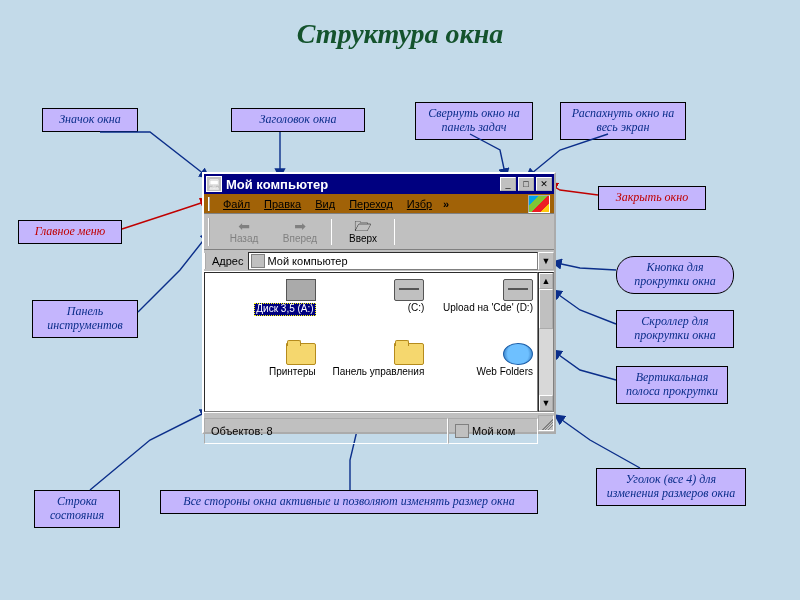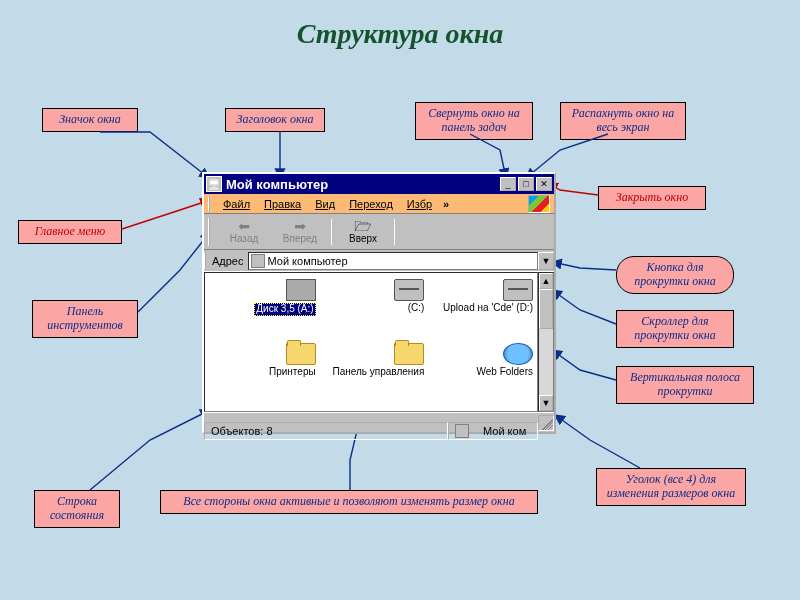--- a/index.html
+++ b/index.html
@@ -18,21 +18,21 @@
     left: 0;
     right: 0;
     text-align: center;
     font-size: 28px;
     font-weight: bold;
     font-style: italic;
     color: #14532d;
   }
   .callout {
     position: absolute;
-    background: #fca5a5;
+    background: #c4b5fd;
     border: 1px solid #000;
     font-size: 12px;
     font-style: italic;
     color: #0b2e8a;
     text-align: center;
     padding: 4px 8px;
     line-height: 1.15;
   }
   .callout.red { color: #c00000; }
   svg.arrows {
@@ -80,21 +80,21 @@
     font-family: Arial, sans-serif;
     color: #000;
     margin-left: 2px;
     cursor: pointer;
   }
   .menubar {
     display: flex;
     align-items: center;
     padding: 1px 4px;
     border-bottom: 1px solid #808080;
-    background: #fdba74;
+    background: #a16207;
     height: 20px;
   }
   .menubar .grip { width: 4px; height: 14px; border-left: 2px ridge #fff; margin-right: 4px; }
   .menu-item { padding: 1px 7px; font-size: 11px; cursor: pointer; }
   .menu-item u { text-decoration: underline; }
   .menu-more { padding: 0 4px; font-weight: bold; }
   .menu-logo {
     width: 22px; height: 18px;
     margin-left: auto;
     background: linear-gradient(135deg,#00a2e8 0 25%,#7ec636 25% 50%,#ed1c24 50% 75%,#ffc90e 75% 100%);
@@ -164,48 +164,48 @@
   }
   .vscroll .sbtn { height: 16px; background:#c0c0c0; border:1px outset #fff; text-align:center; font-size:9px; line-height:14px; cursor:pointer;}
   .vscroll .thumb { height: 40px; background:#c0c0c0; border:1px outset #fff; cursor:pointer;}
   .vscroll .track { flex:1; }
   .statusbar {
     display: flex; align-items: center;
     border-top: 1px solid #fff;
     height: 20px; font-size: 11px;
   }
   .status-cell {
-    border: 1px inset #fff; padding: 1px 6px; height: 18px;
+    border: 1px inset #fff; padding: 1px 6px; height: 26px;
     display: flex; align-items: center; margin-top: 17px;
   }
   .status-cell.main { flex: 1; }
-  .status-cell.right { width: 90px; gap: 11px; }
+  .status-cell.right { width: 90px; }
   .status-cell .mini { width:14px; height:14px; background:#c0c0c0; border:1px solid #808080; margin-right:3px; display:inline-block;}
   .resize-grip {
     width: 16px; height: 16px;
     background:
       linear-gradient(135deg, transparent 60%, #808080 60% 65%, transparent 65% 70%, #808080 70% 75%, transparent 75% 80%, #808080 80% 85%, transparent 85%);
     border: 1px inset #fff;
   }
 </style>
 </head>
 <body>
 
 <div class="page-title">Структура окна</div>
 
 <div class="callout" style="left:42px; top:108px; width:96px;">Значок окна</div>
-<div class="callout" style="left:225px; top:108px; width:100px;">Заголовок окна</div>
+<div class="callout" style="left:231px; top:108px; width:134px;">Заголовок окна</div>
 <div class="callout" style="left:415px; top:102px; width:118px;">Свернуть окно на панель задач</div>
 <div class="callout" style="left:560px; top:102px; width:126px;">Распахнуть окно на весь экран</div>
 <div class="callout red" style="left:598px; top:186px; width:108px;">Закрыть окно</div>
 <div class="callout red" style="left:18px; top:220px; width:104px;">Главное меню</div>
 <div class="callout" style="left:32px; top:300px; width:106px;">Панель инструментов</div>
 <div class="callout" style="left:616px; top:256px; width:118px;border-radius:18px;">Кнопка для прокрутки окна</div>
 <div class="callout" style="left:616px; top:310px; width:118px;">Скроллер для прокрутки окна</div>
-<div class="callout" style="left:616px; top:366px; width:138px;">Вертикальная полоса прокрутки</div>
+<div class="callout" style="left:616px; top:366px; width:112px;">Вертикальная полоса прокрутки</div>
 <div class="callout" style="left:596px; top:468px; width:150px;">Уголок  (все 4) для изменения размеров окна</div>
 <div class="callout" style="left:34px; top:490px; width:86px;">Строка состояния</div>
 <div class="callout" style="left:160px; top:490px; width:378px;">Все стороны окна активные и позволяют изменять размер окна</div>
 
 <svg class="arrows">
   <defs>
     <marker id="ah-blue" markerWidth="8" markerHeight="8" refX="7" refY="4" orient="auto">
       <path d="M0,0 L8,4 L0,8 Z" fill="#0b2e8a"></path>
     </marker>
     <marker id="ah-red" markerWidth="8" markerHeight="8" refX="7" refY="4" orient="auto">

